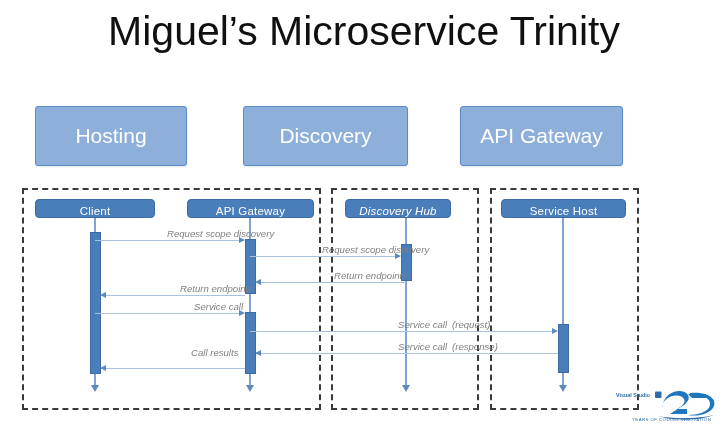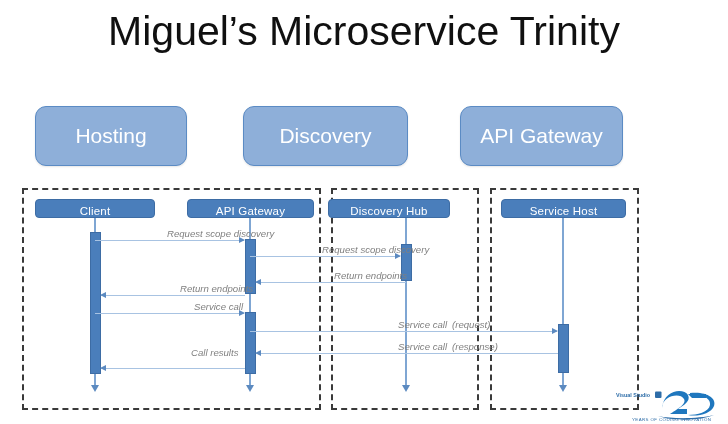--- a/index.html
+++ b/index.html
@@ -21,21 +21,21 @@
     color:#101010;
     letter-spacing:0px;
     white-space:nowrap;
     font-family:"Liberation Sans", sans-serif;
   }
 
   
   .trinity{
     position:absolute;
     height:60px;
-    border-radius:11px;
+    border-radius:3px;
     background:#8EAFD9;
     border:1.5px solid #5B8BC4;
     box-sizing:border-box;
     display:flex;align-items:center;justify-content:center;
     color:#ffffff;
     font-size:21px;
     font-weight:400;
     box-shadow:0 1px 2px rgba(0,0,0,.10);
   }
   #trinity-hosting{left:35px;top:106px;width:152px;}
@@ -62,21 +62,21 @@
     border:1px solid #3d6ca4;
     box-sizing:border-box;
     display:flex;align-items:flex-end;justify-content:center;
     color:#ffffff;
     font-size:11.5px;
     letter-spacing:.2px;
     white-space:nowrap;
   }
   #p-client{left:35px;top:199px;width:120px;}
   #p-apigw{left:187px;top:199px;width:127px;}
-  #p-dhub{left:328px;top:199px;width:122px;}
+  #p-dhub{left:345px;top:199px;width:106px;font-style:italic;}
   #p-shost{left:501px;top:199px;width:125px;}
 
   
   .lifeline{
     position:absolute;
     width:1.6px;
     background:#7FA6D3;
   }
   .lifeline-head{
     position:absolute;

